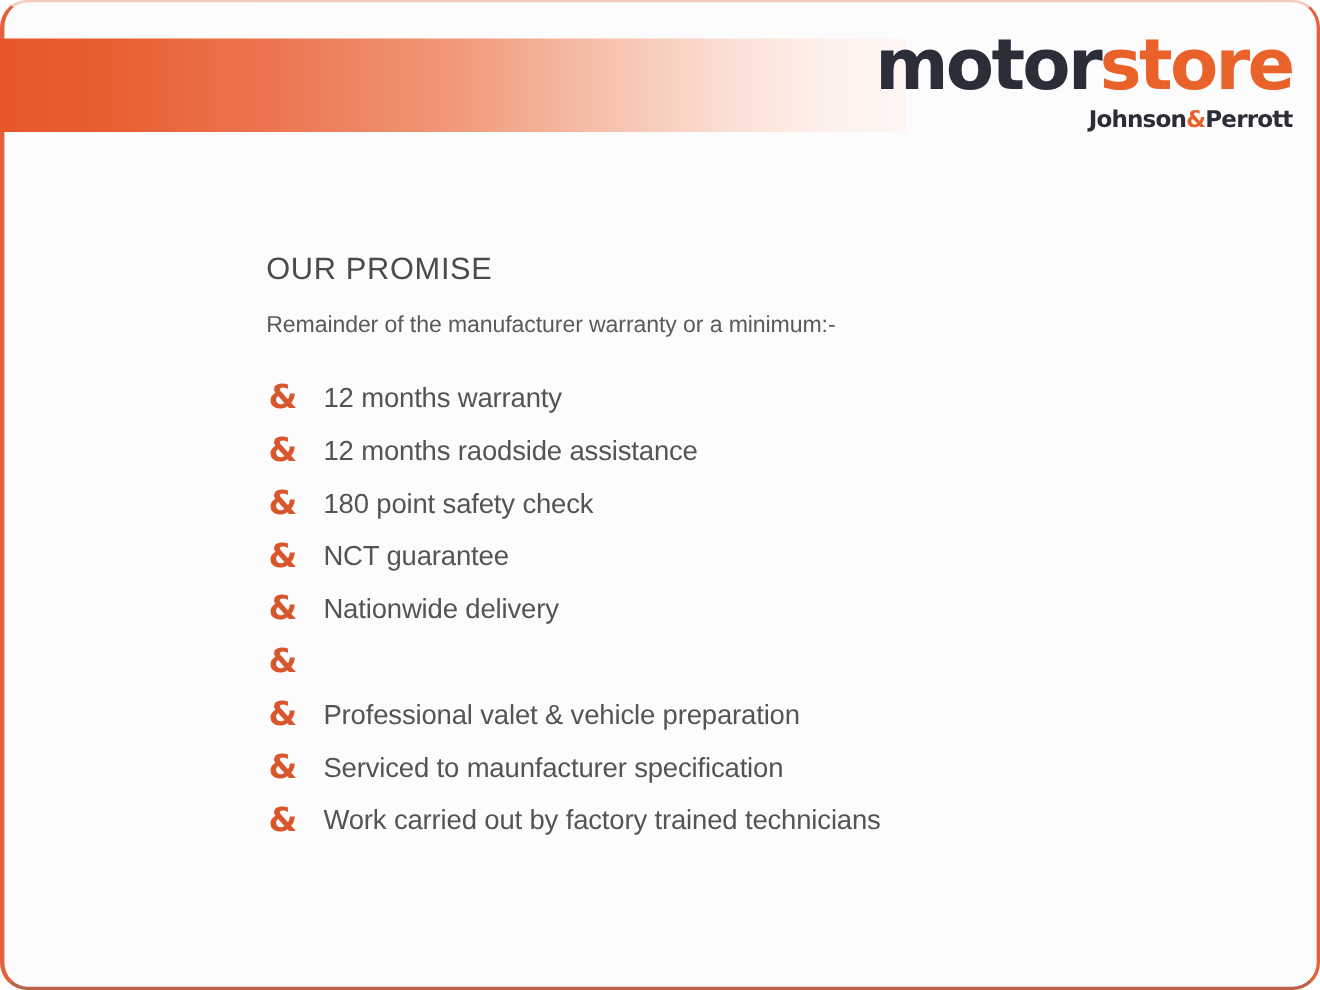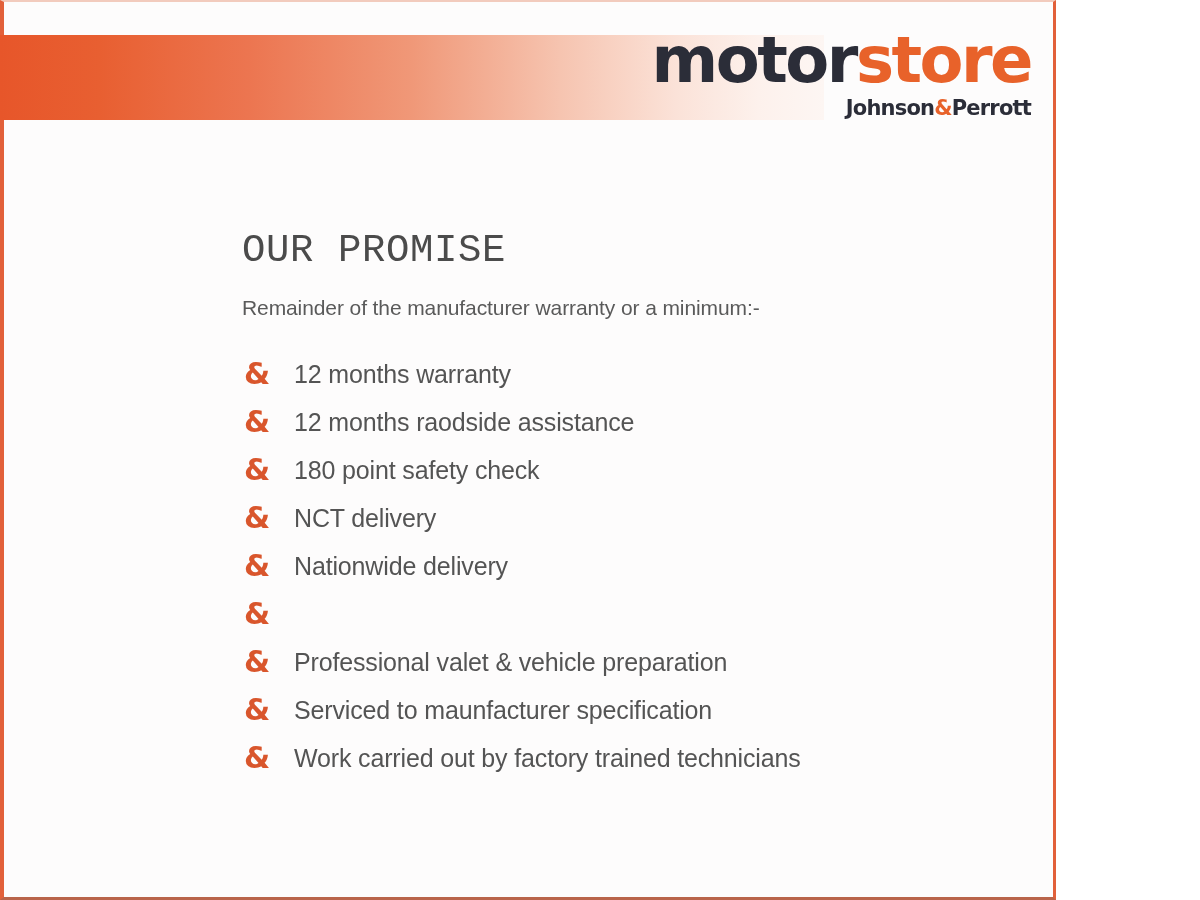--- a/index.html
+++ b/index.html
@@ -12,27 +12,28 @@
     height: 900px;
     background: #ffffff;
     font-family: "Liberation Sans", sans-serif;
     overflow: hidden;
   }
 
   
   .slide {
     position: relative;
     box-sizing: border-box;
-    width: 1056px;
+    width: 1200px;
     height: 900px;
     background: #fdfcfc;
     border-left: 4px solid #e2603a;
     border-right: 3px solid #e2603a;
     border-top: 2px solid #f2cbbd;
     border-bottom: 3px solid #b9644a;
+    border-radius: 25px;
   }
 
   
   .header {
     position: absolute;
     left: -4px;
     top: 33px;
     width: 824px;
     height: 85px;
     background: linear-gradient(to right,
@@ -76,27 +77,26 @@
   .logo-sub .amp { color: #e8622a; }
 
   
   .content {
     position: absolute;
     left: 238px;
     top: 228px;
     right: 40px;
   }
   .page-title {
-    font-size: 39px;
+    font-size: 28px;
     font-weight: normal;
     color: #4b4b4b;
     letter-spacing: 0.6px;
     margin: 0 0 22px 0;
     line-height: 1.1;
-    font-family: Liberation Mono, monospace;
   }
   .subtitle {
     font-size: 21px;
     color: #5a5a5a;
     letter-spacing: -0.1px;
     margin: 0 0 30px 0;
     line-height: 1.2;
   }
 
   .promise-list {
@@ -151,21 +151,21 @@
         <li class="promise-item">
           <span class="bullet-amp">&amp;</span>
           <span class="promise-text">12 months raodside assistance</span>
         </li>
         <li class="promise-item">
           <span class="bullet-amp">&amp;</span>
           <span class="promise-text">180 point safety check</span>
         </li>
         <li class="promise-item">
           <span class="bullet-amp">&amp;</span>
-          <span class="promise-text">NCT delivery</span>
+          <span class="promise-text">NCT guarantee</span>
         </li>
         <li class="promise-item">
           <span class="bullet-amp">&amp;</span>
           <span class="promise-text">Nationwide delivery</span>
         </li>
         <li class="promise-item">
           <span class="bullet-amp">&amp;</span>
         </li>
         <li class="promise-item">
           <span class="bullet-amp">&amp;</span>

